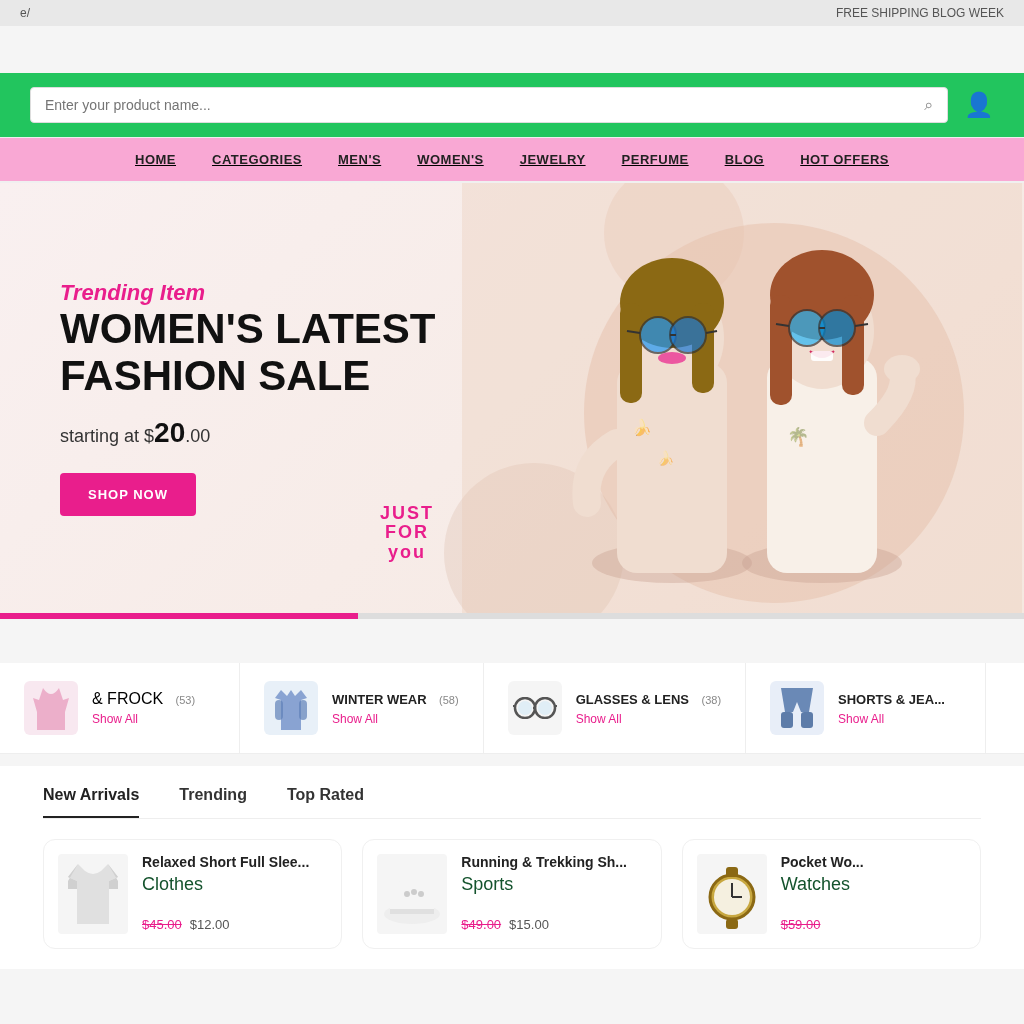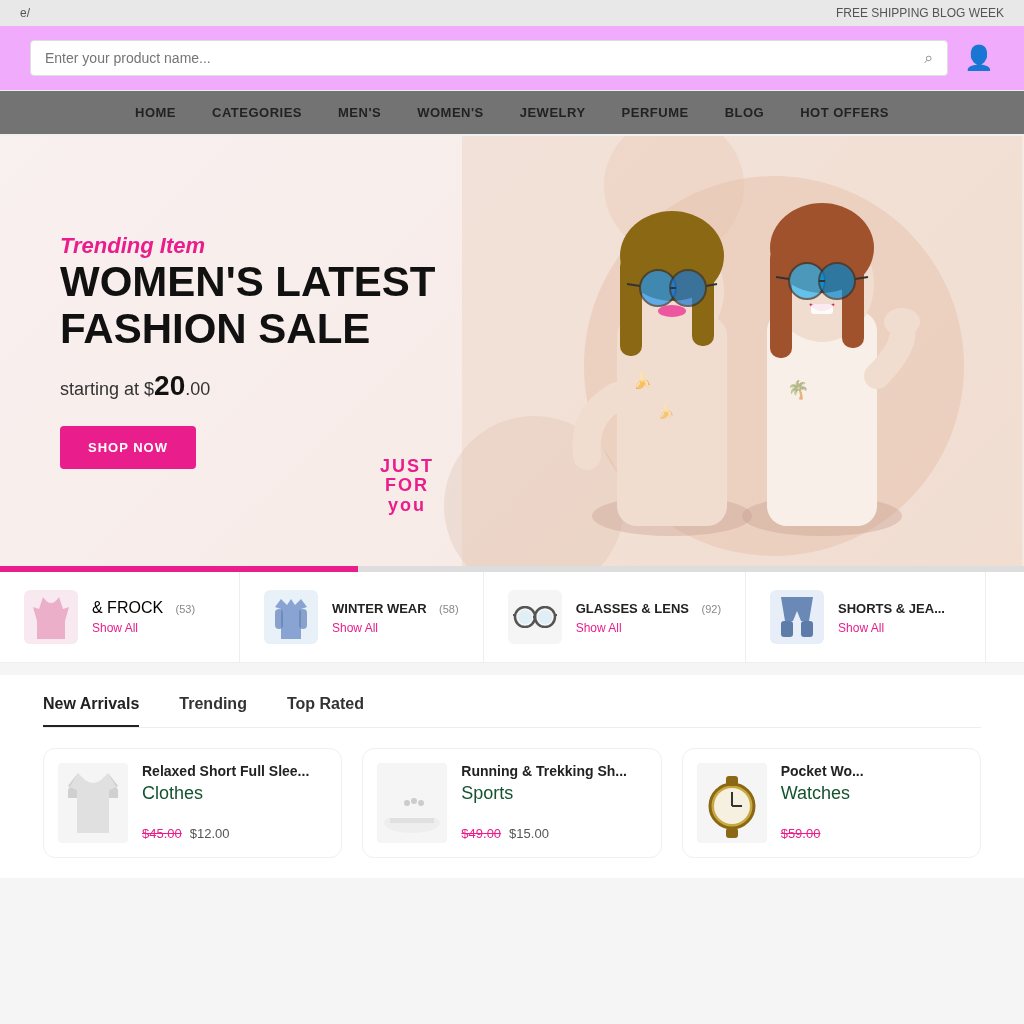--- a/index.html
+++ b/index.html
@@ -11,26 +11,27 @@
       padding: 6px 20px;
       font-size: 12px;
       color: #555;
       display: flex;
       justify-content: space-between;
       align-items: center;
     }
 
     
     .header {
-      background: #f0abfc;
+      background: #22c55e;
       padding: 14px 30px;
       display: flex;
       align-items: center;
       gap: 16px;
       border-bottom: 1px solid #eee;
+      margin-top: 47px;
     }
     .search-bar {
       flex: 1;
       display: flex;
       align-items: center;
       border: 1px solid #ddd;
       border-radius: 4px;
       padding: 8px 14px;
       background: #fff;
     }
@@ -52,27 +53,28 @@
     .user-icon-btn {
       background: none;
       border: none;
       cursor: pointer;
       color: #555;
       font-size: 24px;
     }
 
     
     .nav {
-      background: #737373;
+      background: #f9a8d4;
       display: flex;
       align-items: center;
       justify-content: center;
       gap: 36px;
       padding: 14px 30px;
       border-bottom: 2px solid #f0f0f0;
+      text-decoration: underline;
     }
     .nav a {
       text-decoration: none;
       color: #222;
       font-size: 13px;
       font-weight: 600;
       letter-spacing: 0.5px;
       text-transform: uppercase;
       cursor: pointer;
     }
@@ -190,20 +192,21 @@
       height: 100%;
       width: 35%;
     }
 
     
     .category-strip {
       background: #fff;
       display: flex;
       overflow-x: auto;
       border-bottom: 1px solid #eee;
+      margin-top: 44px;
     }
     .cat-item {
       display: flex;
       align-items: center;
       gap: 14px;
       padding: 18px 24px;
       border-right: 1px solid #eee;
       min-width: 240px;
       flex-shrink: 0;
       cursor: pointer;
@@ -471,21 +474,21 @@
         <line x1="22" y1="11" x2="20" y2="11" stroke="#555" stroke-width="2"></line>
         <circle cx="12" cy="11" r="7" fill="#cce8f8" opacity="0.5"></circle>
         <circle cx="32" cy="11" r="7" fill="#cce8f8" opacity="0.5"></circle>
         <line x1="2" y1="9" x2="0" y2="9" stroke="#555" stroke-width="2"></line>
         <line x1="42" y1="9" x2="44" y2="9" stroke="#555" stroke-width="2"></line>
       </svg>
     </div>
     <div class="cat-info">
       <div>
         <span class="cat-name">GLASSES &amp; LENS</span>
-        <span class="cat-count">(92)</span>
+        <span class="cat-count">(38)</span>
       </div>
       <div class="cat-show-all">Show All</div>
     </div>
   </div>
 
   <div class="cat-item">
     <div class="cat-icon-box icon-shorts">
       <svg width="36" height="44" viewBox="0 0 36 44">
         <path d="M2 2 L34 2 L30 26 L22 26 L18 16 L14 26 L6 26 Z" fill="#4a6fa5" opacity="0.8"></path>
         <rect x="2" y="26" width="12" height="16" rx="3" fill="#3a5f95" opacity="0.8"></rect>

